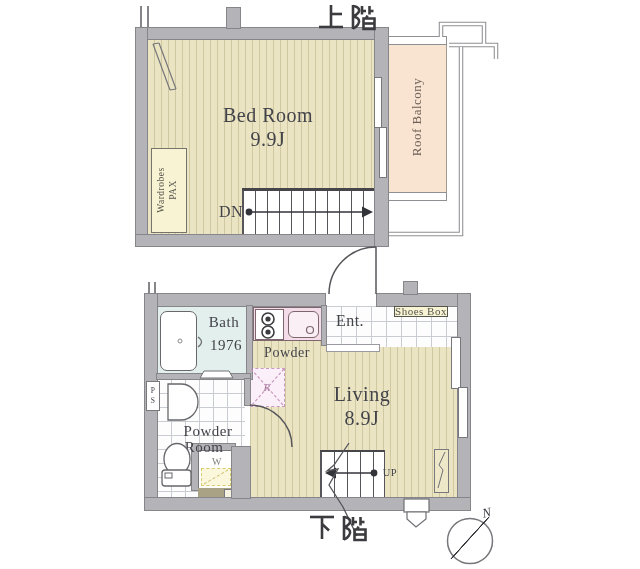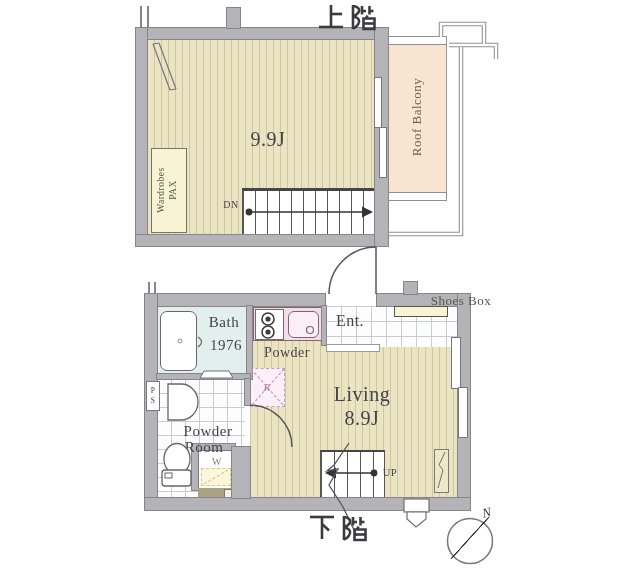--- a/index.html
+++ b/index.html
@@ -45,22 +45,23 @@
   <div class="a wall" style="left:136px;top:28px;width:11px;height:218px;"></div>
   <div class="a wall" style="left:136px;top:235px;width:252px;height:11px;"></div>
   <div class="a wall" style="left:375px;top:28px;width:13px;height:218px;"></div>
   <div class="a wall" style="left:227px;top:8px;width:13px;height:20px;"></div>
   <div class="a" style="left:140px;top:6px;width:2px;height:22px;background:#85858a;"></div>
   <div class="a" style="left:147px;top:6px;width:2px;height:22px;background:#85858a;"></div>
 
   <div class="a white" style="left:374px;top:77px;width:8px;height:51px;"></div>
   <div class="a white" style="left:379px;top:127px;width:8px;height:51px;"></div>
 
+  <div class="c" style="left:268px;top:115px;font-size:20px;">Bed Room</div>
   <div class="c" style="left:268px;top:139px;font-size:20px;">9.9J</div>
-  <div class="c" style="left:231px;top:204px;font-size:10px;">DN</div>
+  <div class="c" style="left:231px;top:212px;font-size:16px;">DN</div>
   <div class="c rot" style="left:417px;top:117px;font-size:13px;color:#6e6057;">Roof Balcony</div>
   <div class="c rot" style="left:168px;top:190px;font-size:9.5px;line-height:1.25;color:#56564e;">
     <span class="a sr">Wardrobes</span>
     <span class="a sr">PAX</span>
     <div>Wardrobes</div>
     <div>PAX</div>
   </div>
   <span class="sr">上階</span>
 
   <div class="a tatami" style="left:250px;top:341px;width:208px;height:157px;"></div>
@@ -107,21 +108,21 @@
 
   <div class="a white" style="left:146px;top:381px;width:14px;height:30px;"></div>
   <div class="a box" style="left:394px;top:306px;width:54px;height:11px;border-color:#55554f;"></div>
   <div class="a white" style="left:451px;top:337px;width:10px;height:52px;"></div>
   <div class="a white" style="left:458px;top:387px;width:10px;height:51px;"></div>
 
   <div class="c" style="left:224px;top:322px;font-size:15px;font-family:Liberation Serif, serif;">Bath</div>
   <div class="c" style="left:226px;top:345px;font-size:15px;">1976</div>
   <div class="c" style="left:287px;top:353px;font-size:14px;">Powder</div>
   <div class="c" style="left:350px;top:321px;font-size:16px;">Ent.</div>
-  <div class="c" style="left:421px;top:301px;font-size:13px;color:#55554f;margin-left:40px;">Shoes Box</div>
+  <div class="c" style="left:421px;top:311px;font-size:11px;color:#55554f;">Shoes Box</div>
   <div class="c" style="left:362px;top:394px;font-size:20px;">Living</div>
   <div class="c" style="left:362px;top:418px;font-size:20px;">8.9J</div>
   <div class="c" style="left:208px;top:431px;font-size:15px;">Powder</div>
   <div class="c" style="left:204px;top:447px;font-size:15px;text-align:right;">Room</div>
   <div class="c" style="left:153px;top:396px;font-size:7.5px;width:8px;white-space:normal;word-break:break-all;line-height:1.3;">PS</div>
   <div class="c" style="left:217px;top:461px;font-size:10px;color:#84847c;">W</div>
   <div class="c" style="left:267px;top:387px;font-size:11px;font-style:italic;color:#9a7292;">R</div>
   <div class="c" style="left:390px;top:472px;font-size:10.5px;">UP</div>
   <div class="c" style="left:487px;top:513px;font-size:13px;font-style:italic;transform:translate(-50%,-50%) rotate(-12deg);">N</div>
   <span class="sr">下階</span>

